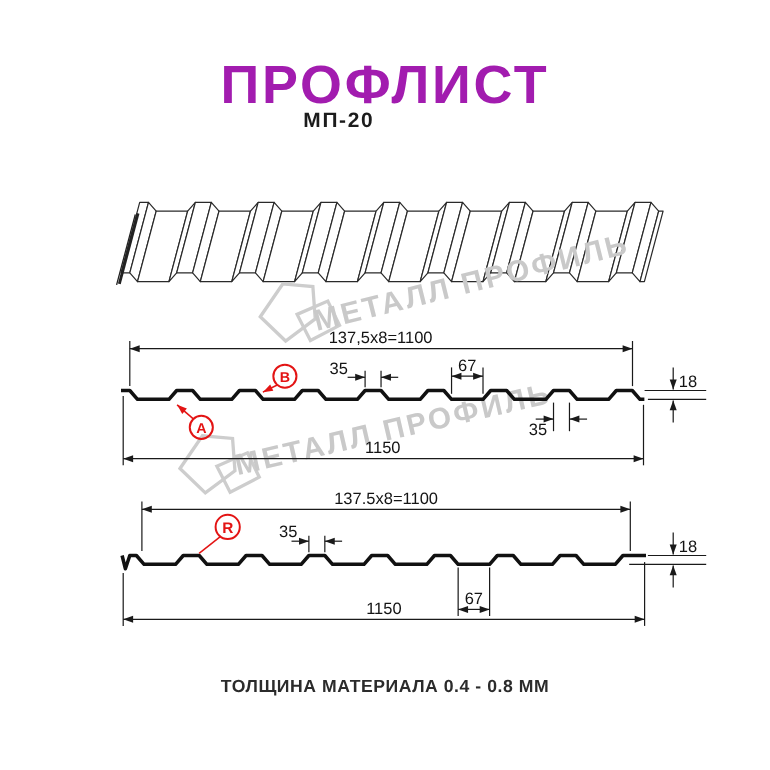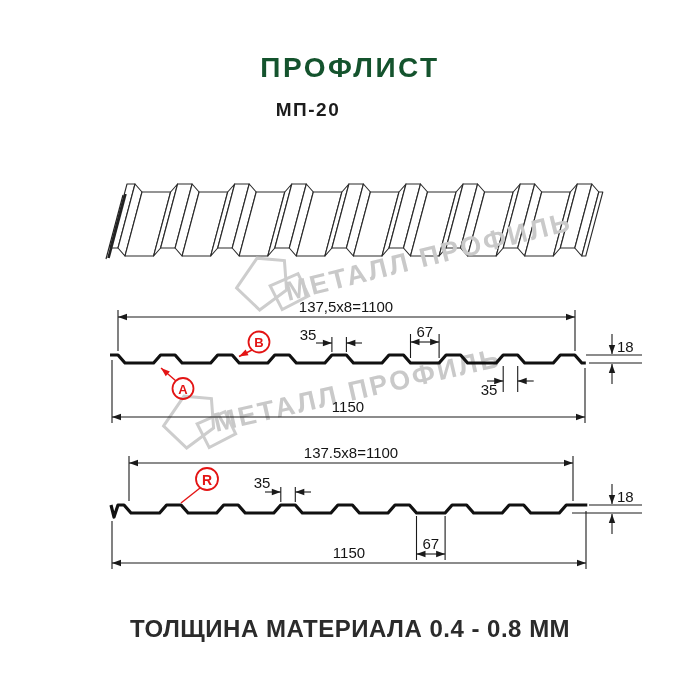--- a/index.html
+++ b/index.html
@@ -2,29 +2,29 @@
 <html><head>
 <meta charset="utf-8">
 <style>
   html,body{margin:0;padding:0;}
   body{
     width:700px;height:700px;background:#ffffff;position:relative;overflow:hidden;
     font-family:"Liberation Sans", sans-serif;
   }
   .page-title{
     position:absolute;top:54px;left:0;width:700px;text-align:center;
-    font-size:28px;font-weight:800;letter-spacing:2.5px;color:#14532d;line-height:1;
+    font-size:49px;font-weight:800;letter-spacing:2.5px;color:#a21caf;line-height:1;
   }
   .page-subtitle{
     position:absolute;top:100px;left:0;width:616px;text-align:center;
     font-size:19px;font-weight:600;letter-spacing:1.5px;color:#1c1c1c;line-height:1;
   }
   .page-footer{
     position:absolute;top:617px;left:0;width:700px;text-align:center;
-    font-size:24px;font-weight:600;letter-spacing:0.5px;color:#2b2b2b;line-height:1;
+    font-size:16px;font-weight:600;letter-spacing:0.5px;color:#2b2b2b;line-height:1;
   }
   svg.canvas{position:absolute;left:0;top:0;}
   .dimtext{font-size:15px;fill:#141414;font-family:"Liberation Sans",sans-serif;}
   .redtext{font-size:13px;fill:#e31414;font-weight:bold;font-family:"Liberation Sans",sans-serif;}
   .wmtext{font-size:27px;font-weight:bold;fill:#c9c9c9;letter-spacing:2.5px;
           font-family:"Liberation Sans",sans-serif;}
 </style>
 </head>
 <body>
 

